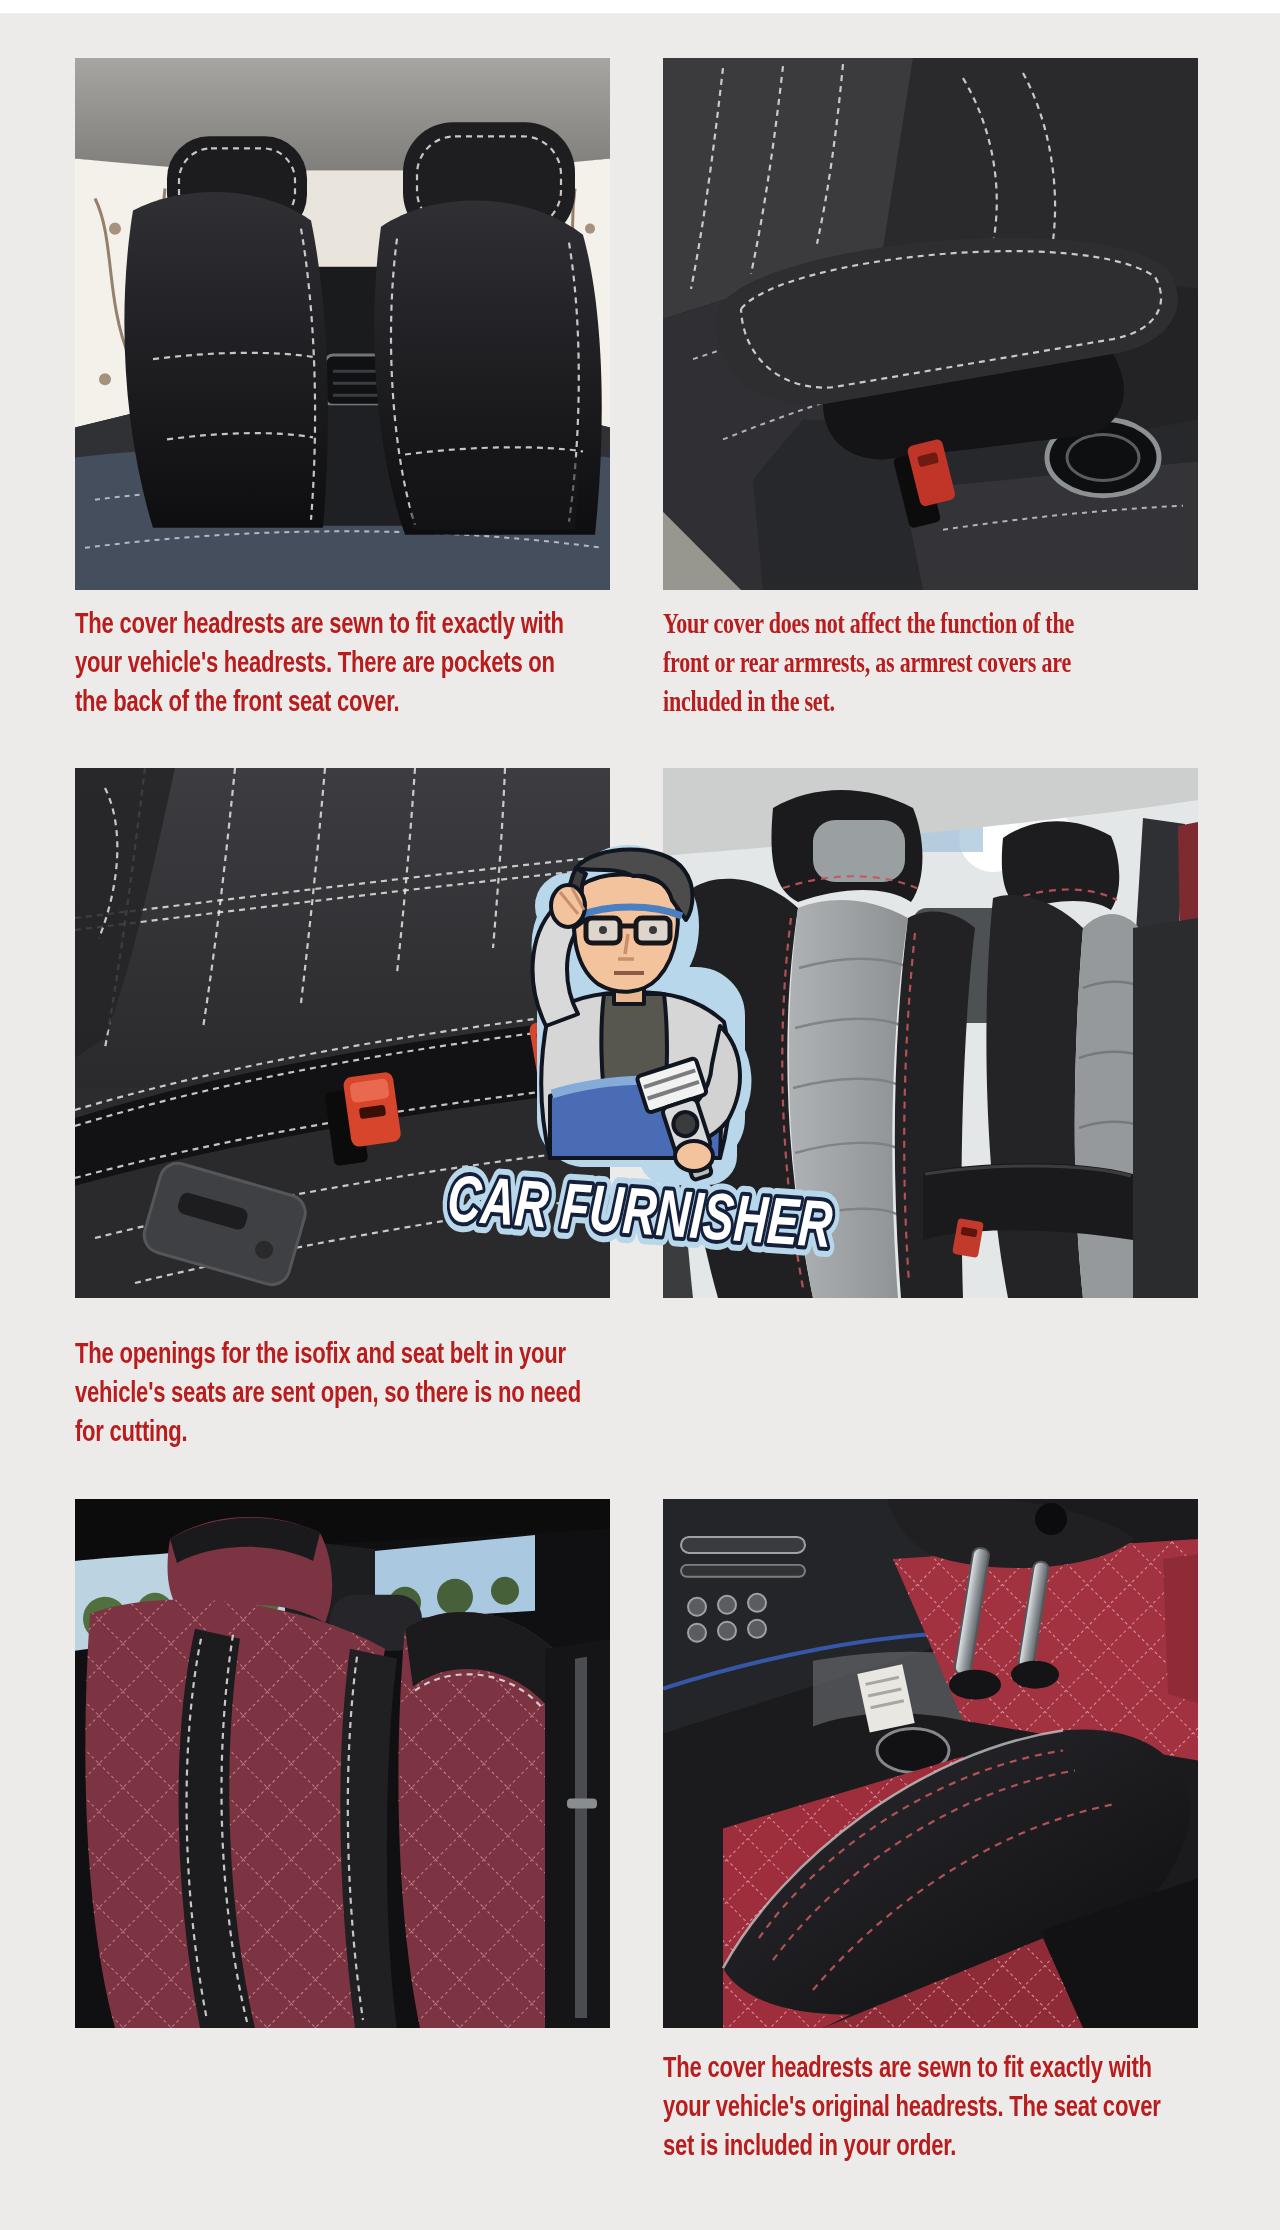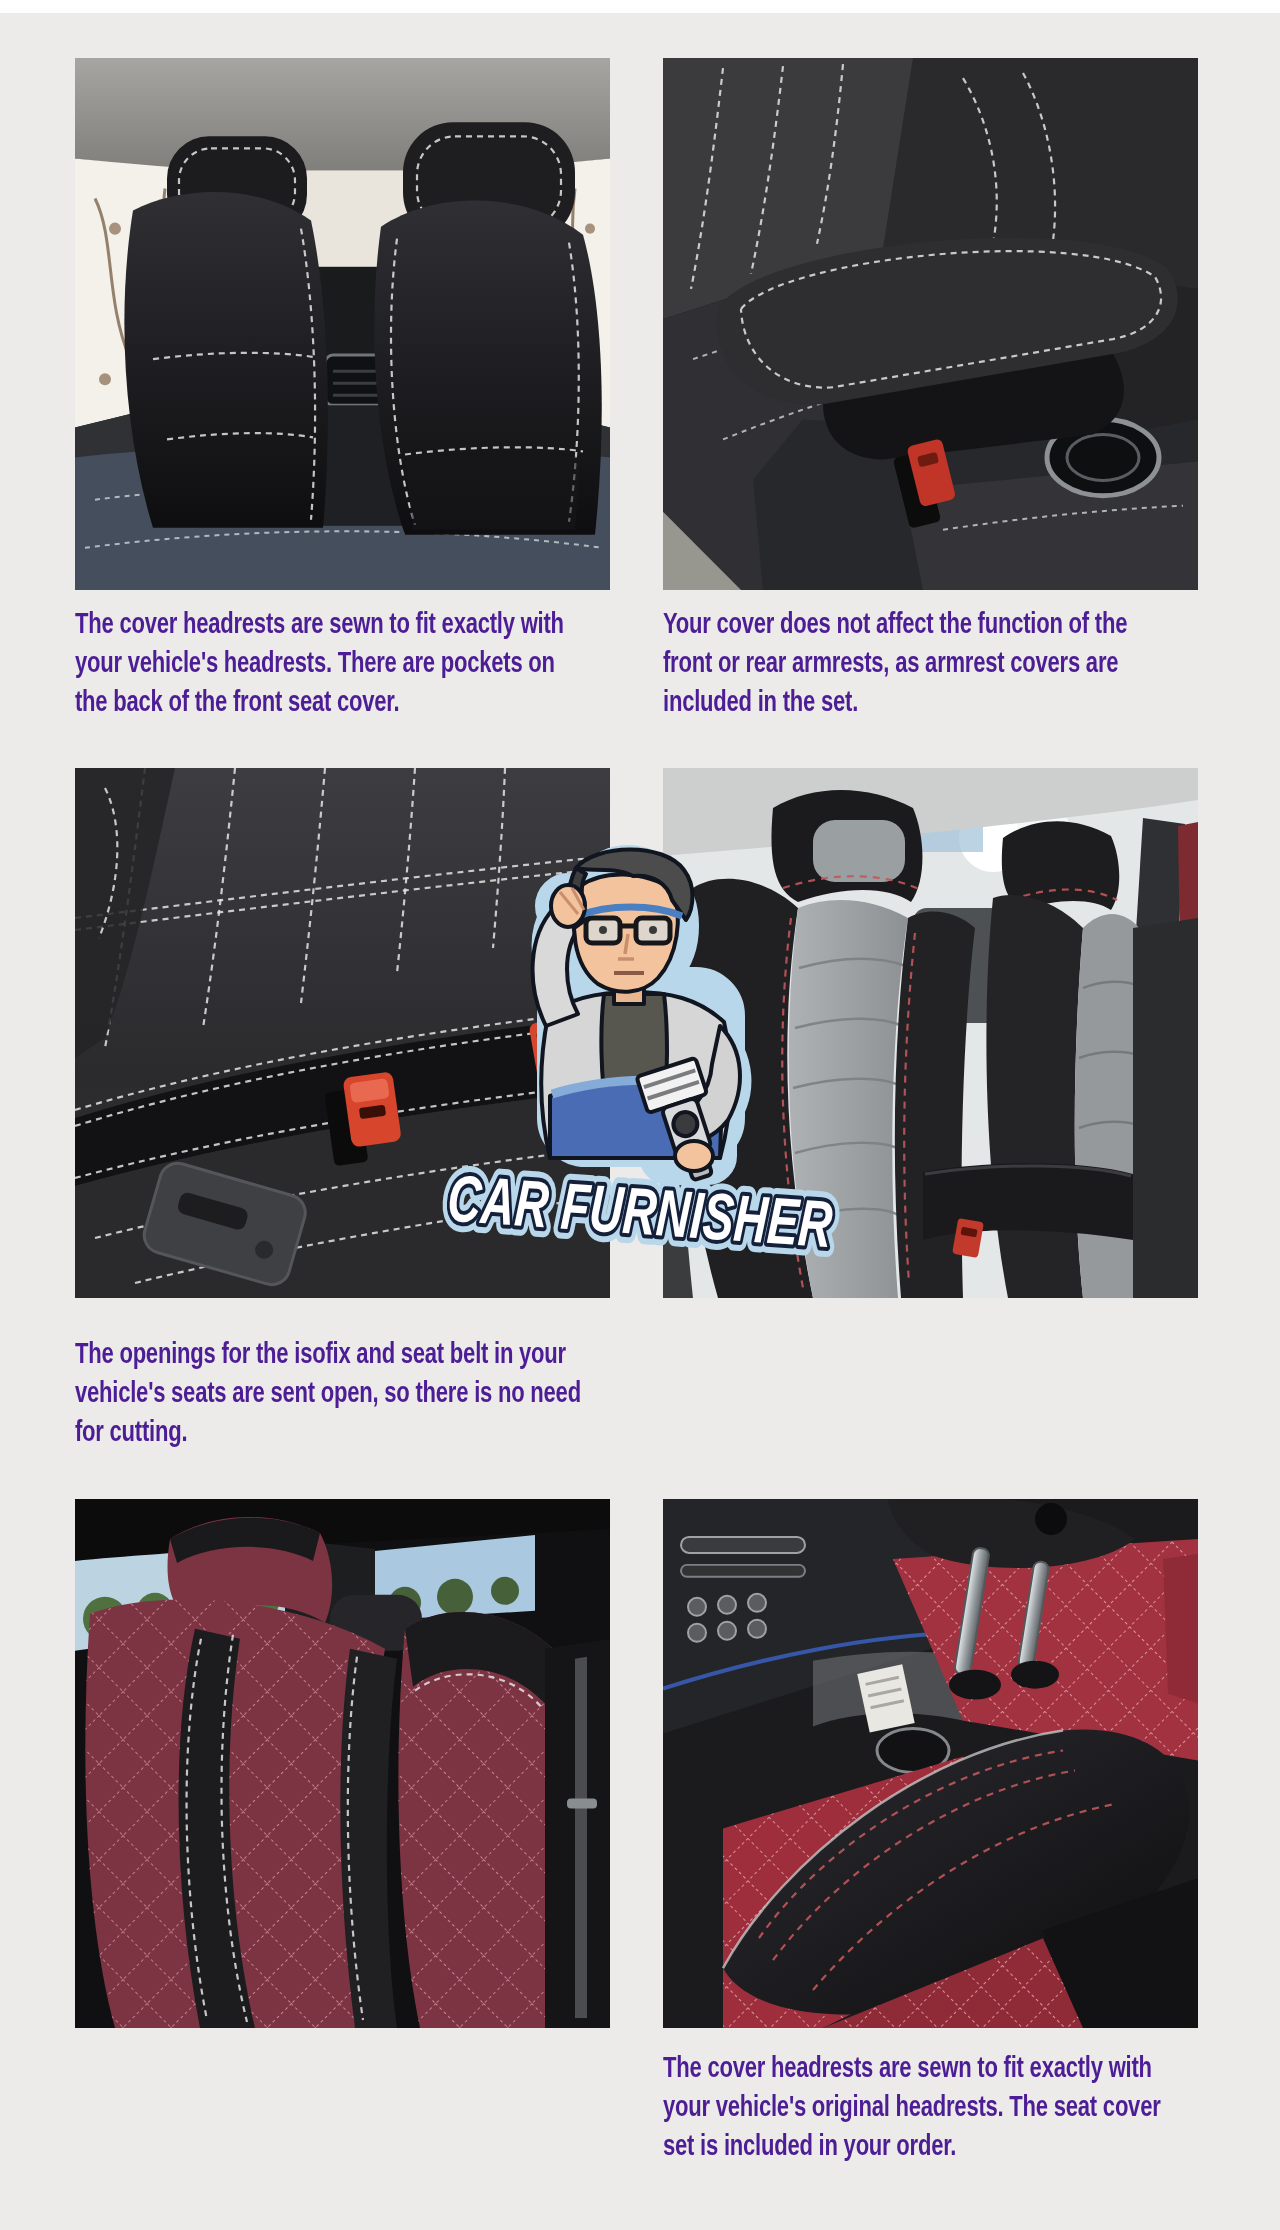--- a/index.html
+++ b/index.html
@@ -9,28 +9,28 @@
   }
   .top-strip{position:absolute;left:0;top:0;width:1280px;height:13px;background:#ffffff;}
   .photo{position:absolute;overflow:hidden;background:#222;}
   .photo svg{display:block;width:100%;height:100%;}
   .pos-p1{left:75px;top:58px;width:535px;height:532px;}
   .pos-p2{left:663px;top:58px;width:535px;height:532px;}
   .pos-p3{left:75px;top:768px;width:535px;height:530px;}
   .pos-p4{left:663px;top:768px;width:535px;height:530px;}
   .pos-p5{left:75px;top:1499px;width:535px;height:529px;}
   .pos-p6{left:663px;top:1499px;width:535px;height:529px;}
-  .caption{position:absolute;width:600px;color:#4c1d95;}
+  .caption{position:absolute;width:600px;color:#b91c1c;}
   .caption .ln{
     display:block;white-space:nowrap;
     font-weight:bold;font-size:29px;line-height:39px;letter-spacing:-0.3px;
     transform:scaleX(0.76);transform-origin:0 50%;
   }
   .pos-c1{left:75px;top:604px;}
-  .pos-c2{left:663px;top:604px;}
+  .pos-c2{left:663px;top:604px;font-family:Liberation Serif, serif;}
   .pos-c3{left:75px;top:1318px;margin-top:16px;}
   .pos-c4{left:663px;top:1318px;}
   .pos-c5{left:75px;top:2048px;}
   .pos-c6{left:663px;top:2048px;}
   .logo{position:absolute;left:428px;top:826px;width:424px;height:452px;z-index:5;}
   .logo svg{display:block;width:100%;height:100%;overflow:visible;}
   
   .st{stroke:#e4e4e4;stroke-width:2.2;stroke-dasharray:6 5;fill:none;opacity:.85;}
   .std{stroke:#cfd3da;stroke-width:2;stroke-dasharray:5 5;fill:none;opacity:.8;}
   .str{stroke:#c2575a;stroke-width:2.2;stroke-dasharray:7 6;fill:none;opacity:.9;}

